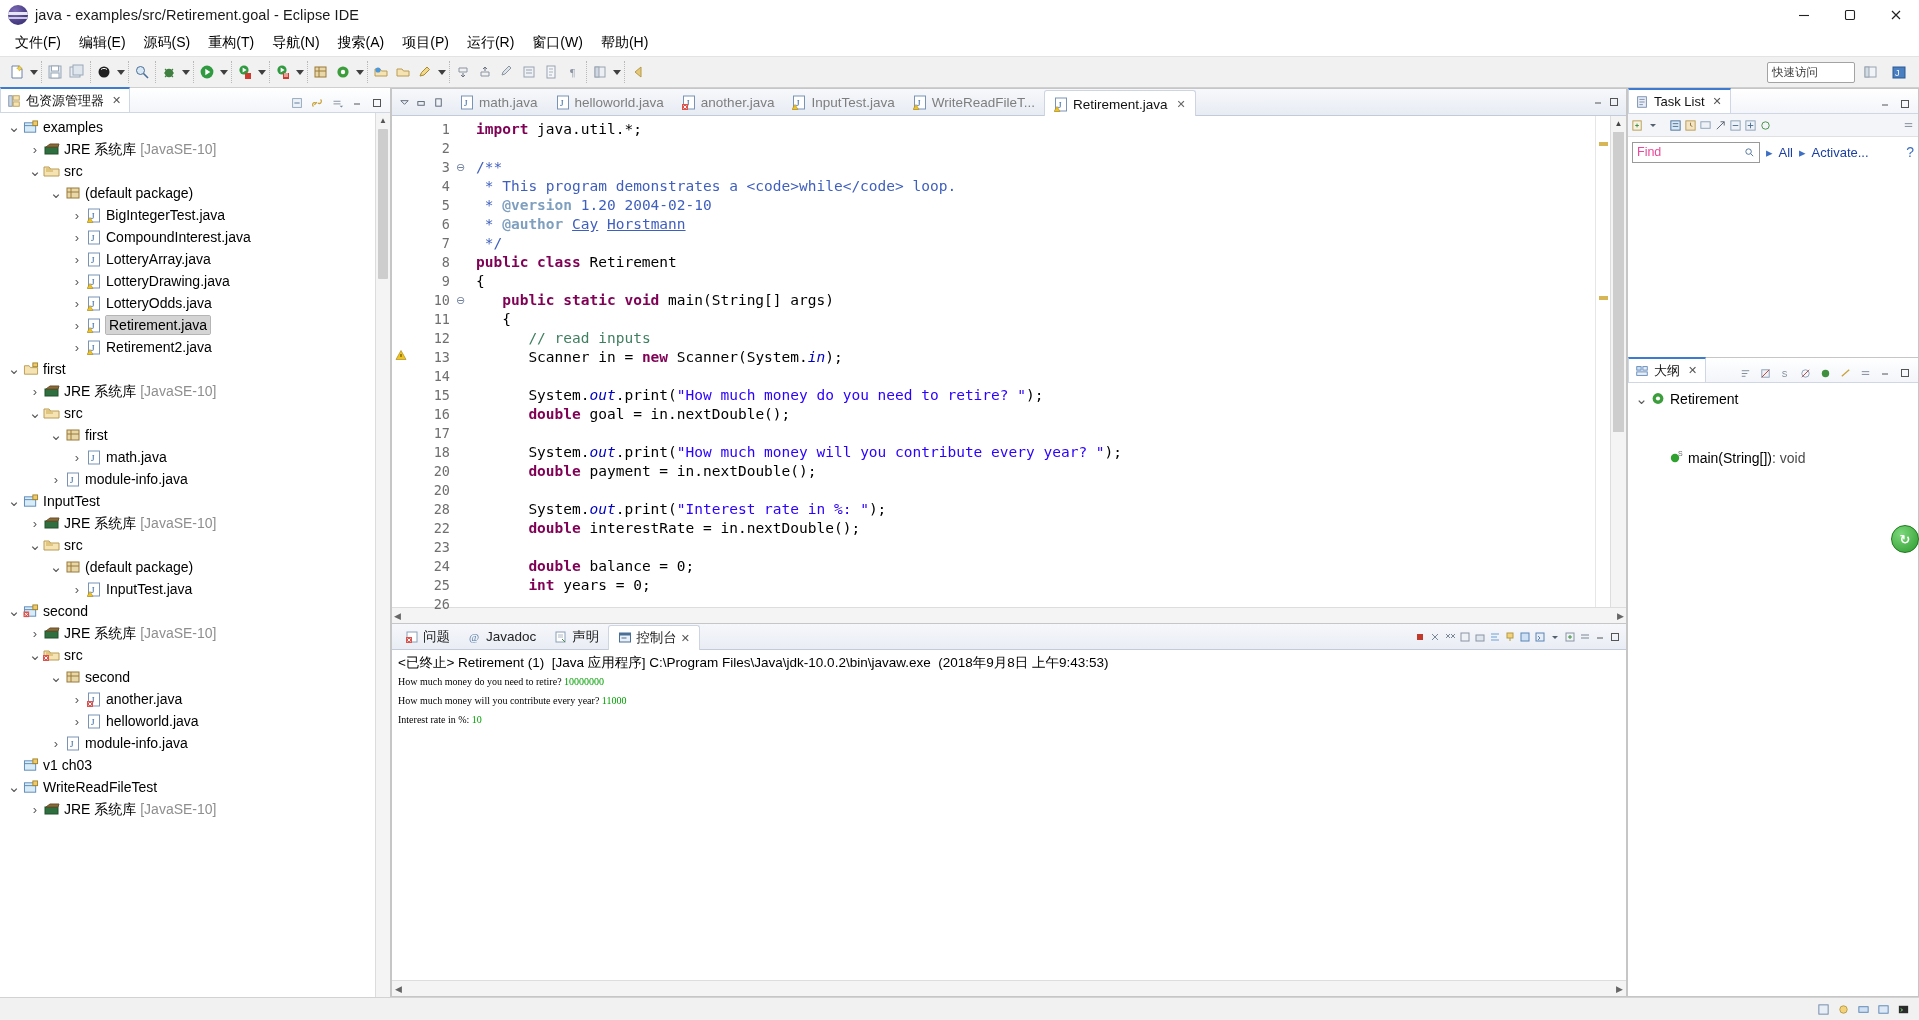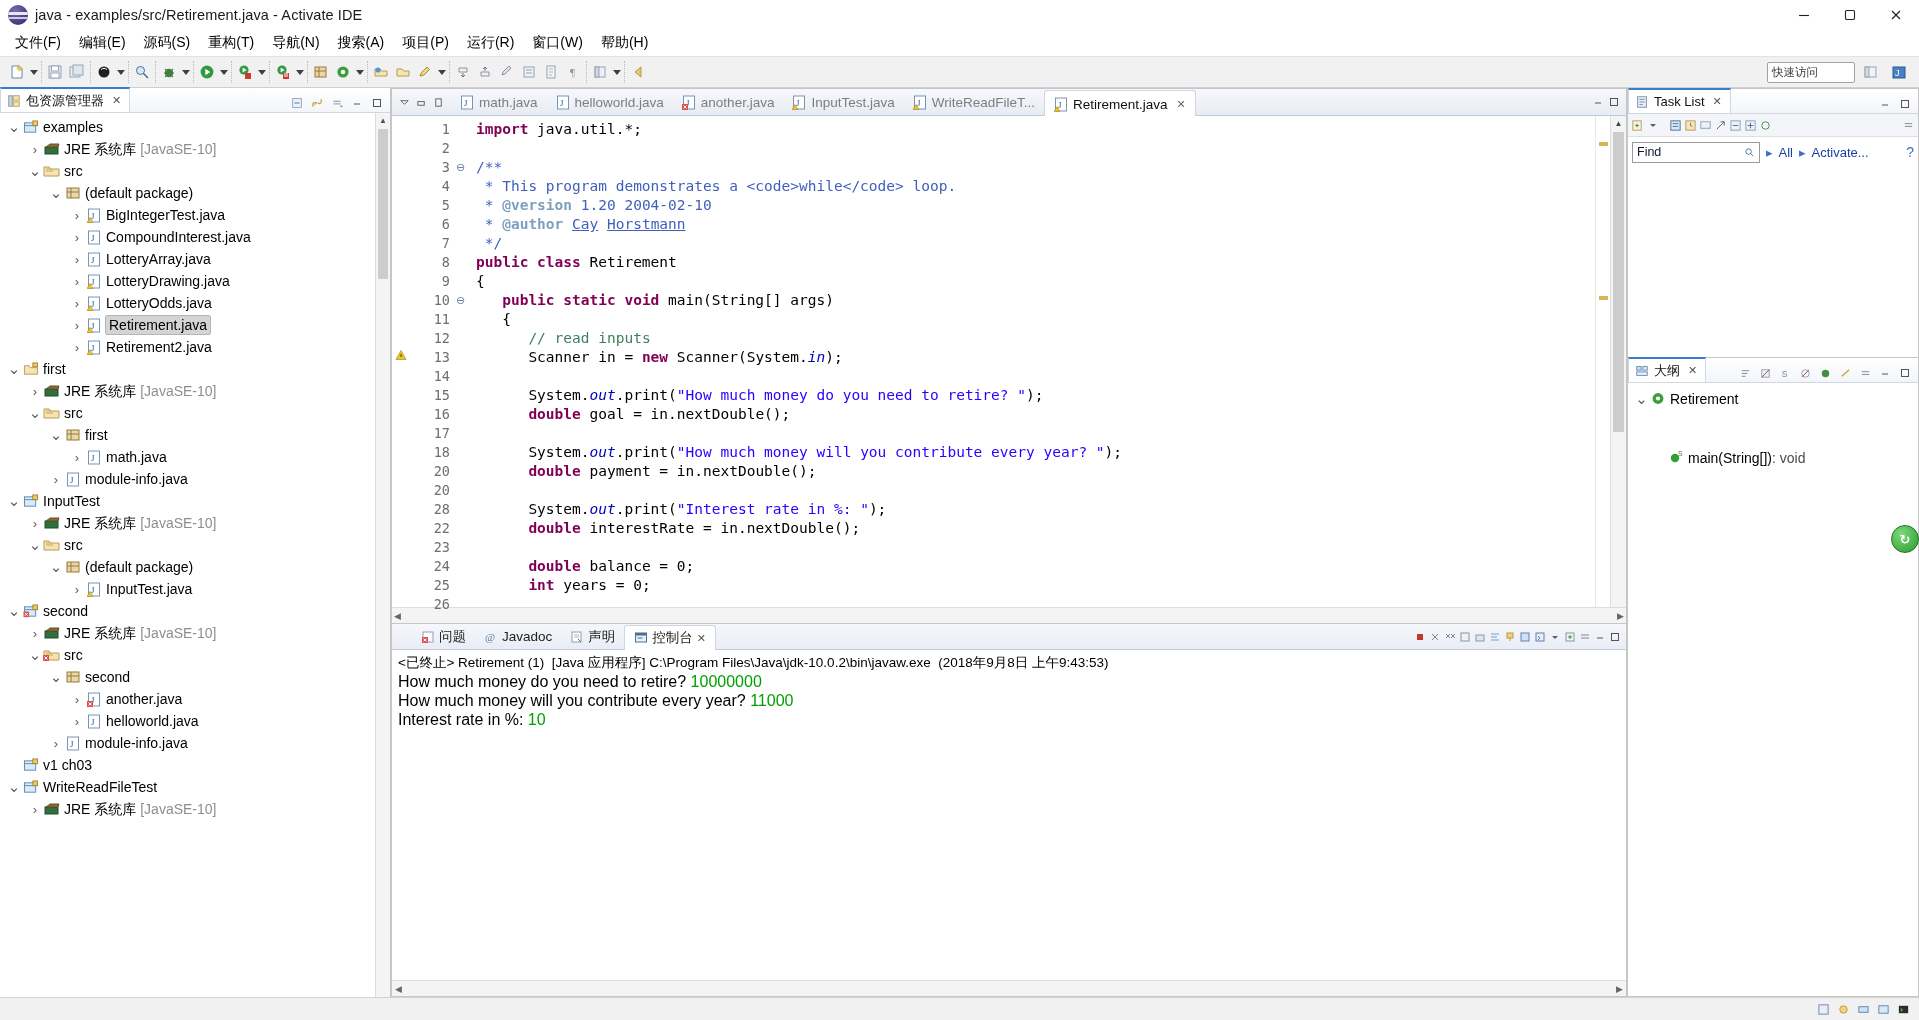--- a/index.html
+++ b/index.html
@@ -109,21 +109,21 @@
 
   
   .console-stack{flex:1 1 auto;display:flex;flex-direction:column;min-height:0;background:#fff;
      border:1px solid #c6c6c6;border-top:0;}
   .ctabrow{height:25px;display:flex;align-items:stretch;background:linear-gradient(#f6f7fb,#e9edf4);
     border-bottom:1px solid #c3cbdb;}
   .ctab{display:flex;align-items:center;gap:4px;padding:0 9px;font-size:13.5px;color:#222;}
   .ctab.active{background:#fff;border:1px solid #cdd5e3;border-bottom:0;border-radius:3px 3px 0 0;position:relative;top:1px;}
   .ctools{margin-left:auto;display:flex;align-items:center;gap:2px;padding-right:5px;}
   .console-body{flex:1 1 auto;background:#fff;padding:3px 0 0 6px;overflow:hidden;position:relative;}
-  .cline{font-family:Liberation Sans, sans-serif;font-size:16px;height:19px;line-height:19px;color:#000;white-space:pre;}
+  .cline{font-family:Liberation Serif, serif;font-size:10px;height:19px;line-height:19px;color:#000;white-space:pre;}
   .cline.hdr{font-family:"Liberation Sans",sans-serif;font-size:13.5px;color:#000;}
   .cin{color:#00a000;}
   .console-hscroll{height:15px;background:#f4f4f4;border-top:1px solid #ddd;display:flex;align-items:center;justify-content:space-between;padding:0 3px;}
   .console-hscroll span{font-size:9px;color:#666;}
 
   
   .rightcol{width:292px;flex:0 0 292px;display:flex;flex-direction:column;background:#f0f0f0;}
   .tasklist{flex:0 0 268px;display:flex;flex-direction:column;background:#fff;border:1px solid #c6c6c6;border-left:1px solid #c6c6c6;}
   .tl-toolrow{height:22px;display:flex;align-items:center;background:#f4f5f8;border-bottom:1px solid #e0e0e0;padding:0 3px;gap:2px;}
   .tl-find{height:26px;display:flex;align-items:center;gap:6px;padding:2px 4px;background:#fff;}
@@ -146,21 +146,21 @@
   .sb-right{margin-left:auto;display:flex;align-items:center;gap:5px;padding-right:8px;}
   .sb-ico{width:15px;height:15px;display:flex;align-items:center;justify-content:center;}
 </style>
 </head>
 <body>
 
 <div class="app">
 
   <div class="titlebar">
     <div class="tb-icon"></div>
-    <div class="tb-title">java - examples/src/Retirement.java - Activate IDE</div>
+    <div class="tb-title">java - examples/src/Retirement.goal - Eclipse IDE</div>
     <div class="tb-spacer"></div>
     <div class="winbtn">
       <svg width="14" height="14" viewBox="0 0 14 14">
           <path d="M2 7.5h10" stroke="#222" stroke-width="1.1" fill="none"></path>
         </svg>
     </div>
     <div class="winbtn">
       <svg width="14" height="14" viewBox="0 0 14 14">
           <rect x="2.5" y="2.5" width="9" height="9" rx="1.2" stroke="#222" stroke-width="1.1" fill="none"></rect>
         </svg>
@@ -944,21 +944,21 @@
           </div>
         </div>
         <div class="code-hscroll">
           <span>◀</span>
           <span>▶</span>
         </div>
       </div>
 
       <div class="console-stack">
         <div class="ctabrow">
-          <div id="console-tabs" style="display:flex;align-items:stretch;padding-left:20px;">
+          <div id="console-tabs" style="display:flex;align-items:stretch;padding-left:4px;">
               <div class="ctab">
                 <span style="display: flex;">
                   <svg width="14" height="14" viewBox="0 0 14 14">
                     <rect x="2" y="2" width="10" height="10" fill="#fff" stroke="#8aa0b8"></rect>
                     <rect x="1" y="7" width="6" height="6" fill="#d9534f"></rect>
                     <path d="M2.5 8.5l3 3M5.5 8.5l-3 3" stroke="#fff"></path>
                   </svg>
                 </span>
                 <span>问题</span>
               </div>
@@ -1162,21 +1162,21 @@
               </svg>
             </div>
           <div class="mini" style="margin-left:auto">
               <svg width="13" height="13" viewBox="0 0 14 14">
                 <path d="M3 5h8M3 8h8" stroke="#7b8794"></path>
               </svg>
             </div>
         </div>
         <div class="tl-find">
           <div class="findbox">
-            <span style="color:#0f172a">Find</span>
+            <span style="color:#ec4899">Find</span>
             <svg width="11" height="11" viewBox="0 0 12 12">
                 <circle cx="5" cy="5" r="3" fill="none" stroke="#4a6f96"></circle>
                 <path d="M7.2 7.2L10 10" stroke="#4a6f96"></path>
               </svg>
           </div>
           <span style="color:#3c6fc4">▸</span>
           <span class="tl-link">All</span>
           <span style="color:#3c6fc4">▸</span>
           <span class="tl-link">Activate...</span>
           <span style="margin-left:auto;color:#3c6fc4;font-size:14px">?</span>

